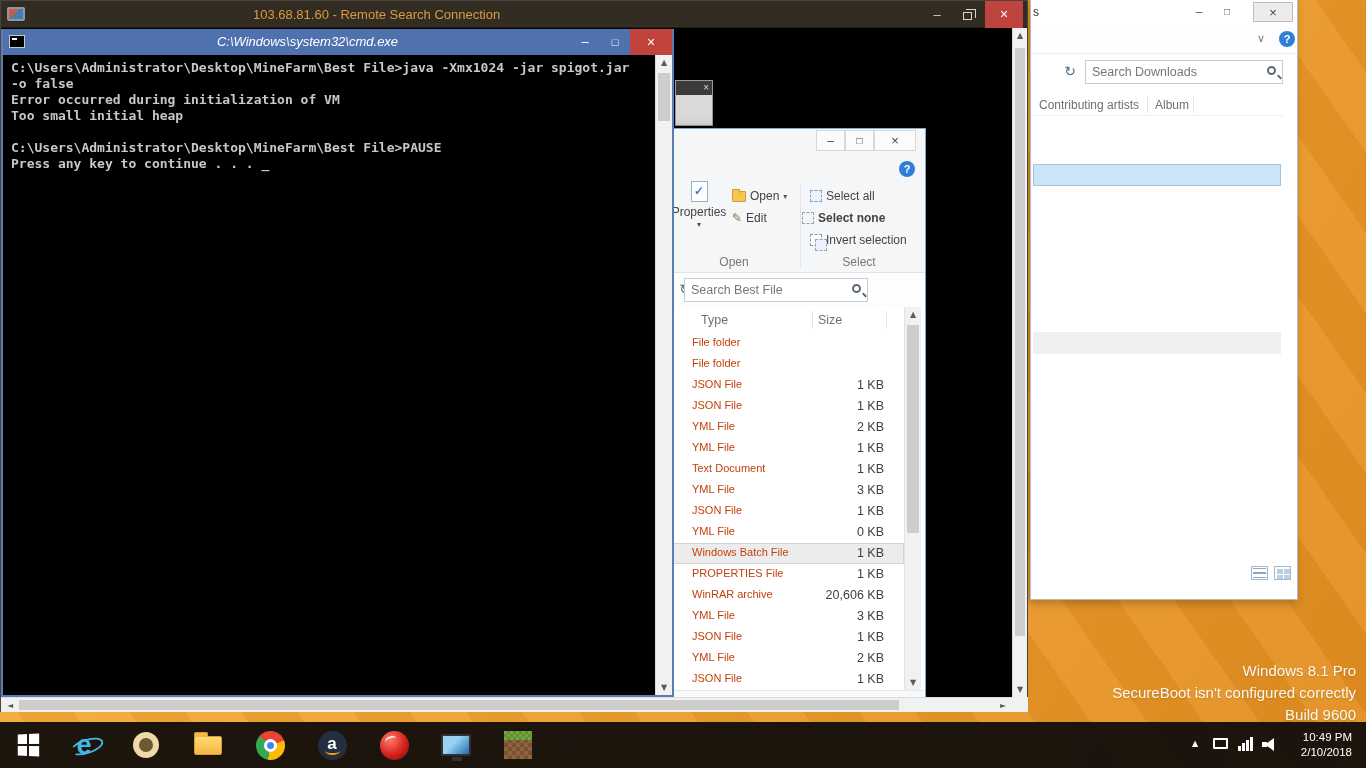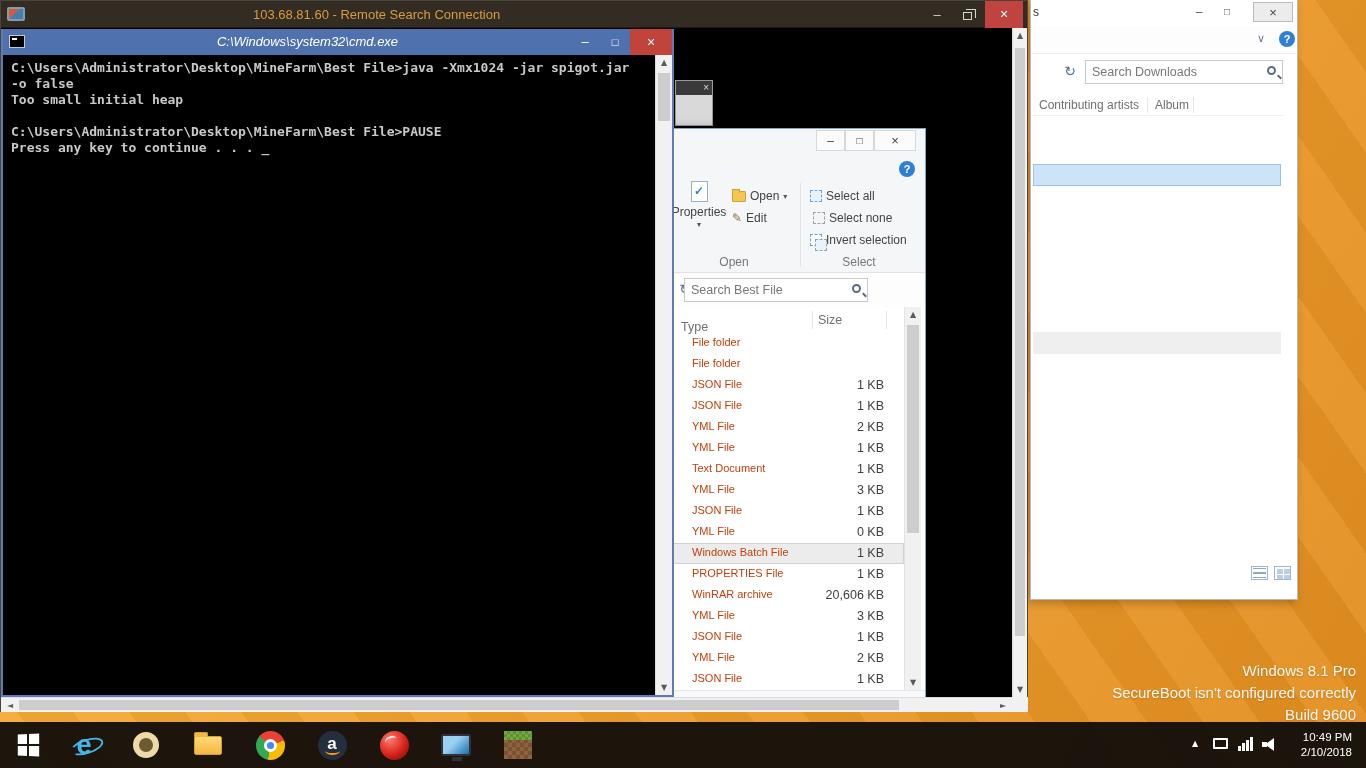--- a/index.html
+++ b/index.html
@@ -112,21 +112,21 @@
   .ic-selbox.invert{position:relative;border-color:#6ea3d4;background:#fff;}
   .ic-selbox.invert::after{content:"";position:absolute;left:4px;top:4px;width:10px;height:10px;
     border:1px dashed #9aa2aa;background:#eaf3fb;}
   .rb-sep{position:absolute;left:236px;top:30px;width:1px;height:84px;background:#e0e3e7;}
   .rb-grouplabel{position:absolute;top:102px;font-size:12px;color:#777;text-align:center;}
   .ex-address{position:absolute;left:0;top:144px;right:0;height:34px;background:#fdfdfd;}
   .ex-refresh{position:absolute;left:110px;top:6px;width:22px;height:22px;color:#4d6f94;font-size:14px;
     text-align:center;line-height:21px;font-family:"DejaVu Sans",sans-serif;}
   .ex-search{left:120px;top:5px;width:184px;height:24px;}
   .ex-headers{position:absolute;left:0;top:178px;width:340px;height:26px;background:#fff;}
-  .ex-headers .h-type{position:absolute;left:117px;top:6px;font-size:12.5px;color:#707070;margin-top:7px;}
+  .ex-headers .h-type{position:absolute;left:137px;top:6px;font-size:12.5px;color:#707070;}
   .ex-headers .h-size{position:absolute;left:254px;top:6px;font-size:12.5px;color:#707070;}
   .ex-headers .hsep{position:absolute;top:4px;width:1px;height:18px;background:#e4e4e4;}
   .ex-list{position:absolute;left:0;top:204px;width:340px;height:357px;overflow:hidden;}
   .ex-row{position:relative;height:21px;}
   .ex-row.selected{background:#ececec;outline:1px solid #d2d2d2;outline-offset:-1px;}
   .ex-row .c-type{position:absolute;left:128px;top:3px;font-size:11px;color:#c2410c;}
   .ex-row .c-size{position:absolute;right:20px;top:3px;font-size:12.5px;color:#3f3f3f;}
   .ex-vscroll{position:absolute;left:340px;top:178px;width:17px;height:383px;border-left:1px solid #e2e2e2;}
   .ex-vscroll .up{top:3px;}
   .ex-vscroll .down{bottom:3px;}
@@ -276,21 +276,21 @@
         </div>
         <div class="rb-item" style="left:168px;top:58px;">
           <span class="ic-pencil">✎</span>
           <span>Edit</span>
         </div>
         <div class="rb-sep"></div>
         <div class="rb-item" style="left:246px;top:36px;">
           <span class="ic-selbox"></span>
           <span>Select all</span>
         </div>
-        <div class="rb-item" style="left:249px;top:58px;">
+        <div class="rb-item" style="left:238px;top:58px;font-weight:bold;">
           <span class="ic-selbox none"></span>
           <span>Select none</span>
         </div>
         <div class="rb-item" style="left:246px;top:80px;">
           <span class="ic-selbox invert"></span>
           <span>Invert selection</span>
         </div>
         <div class="rb-grouplabel" style="left:130px;width:80px;">Open</div>
         <div class="rb-grouplabel" style="left:250px;width:90px;">Select</div>
       </div>
@@ -388,21 +388,21 @@
     </div>
 
     <div id="cmd" style="top:1px;">
       <div class="cmd-titlebar">
         <span class="cmd-icon"></span>
         <span class="cmd-title">C:\Windows\system32\cmd.exe</span>
         <span class="cmd-btn cmd-min">–</span>
         <span class="cmd-btn cmd-max">□</span>
         <span class="cmd-btn cmd-close">×</span>
       </div>
-      <div class="cmd-output"><div>C:\Users\Administrator\Desktop\MineFarm\Best File&gt;java -Xmx1024 -jar spigot.jar</div><div>-o false</div><div>Too small initial heap</div><div>&nbsp;</div><div>C:\Users\Administrator\Desktop\MineFarm\Best File&gt;PAUSE</div><div>Press any key to continue . . . _</div></div>
+      <div class="cmd-output"><div>C:\Users\Administrator\Desktop\MineFarm\Best File&gt;java -Xmx1024 -jar spigot.jar</div><div>-o false</div><div>Error occurred during initialization of VM</div><div>Too small initial heap</div><div>&nbsp;</div><div>C:\Users\Administrator\Desktop\MineFarm\Best File&gt;PAUSE</div><div>Press any key to continue . . . _</div></div>
       <div class="cmd-vscroll sb">
         <span class="sb-arrow up">▲</span>
         <span class="thumb"></span>
         <span class="sb-arrow down">▼</span>
       </div>
     </div>
   </div>
 
   <div class="rdp-vscroll sb">
     <span class="sb-arrow up">▲</span>

